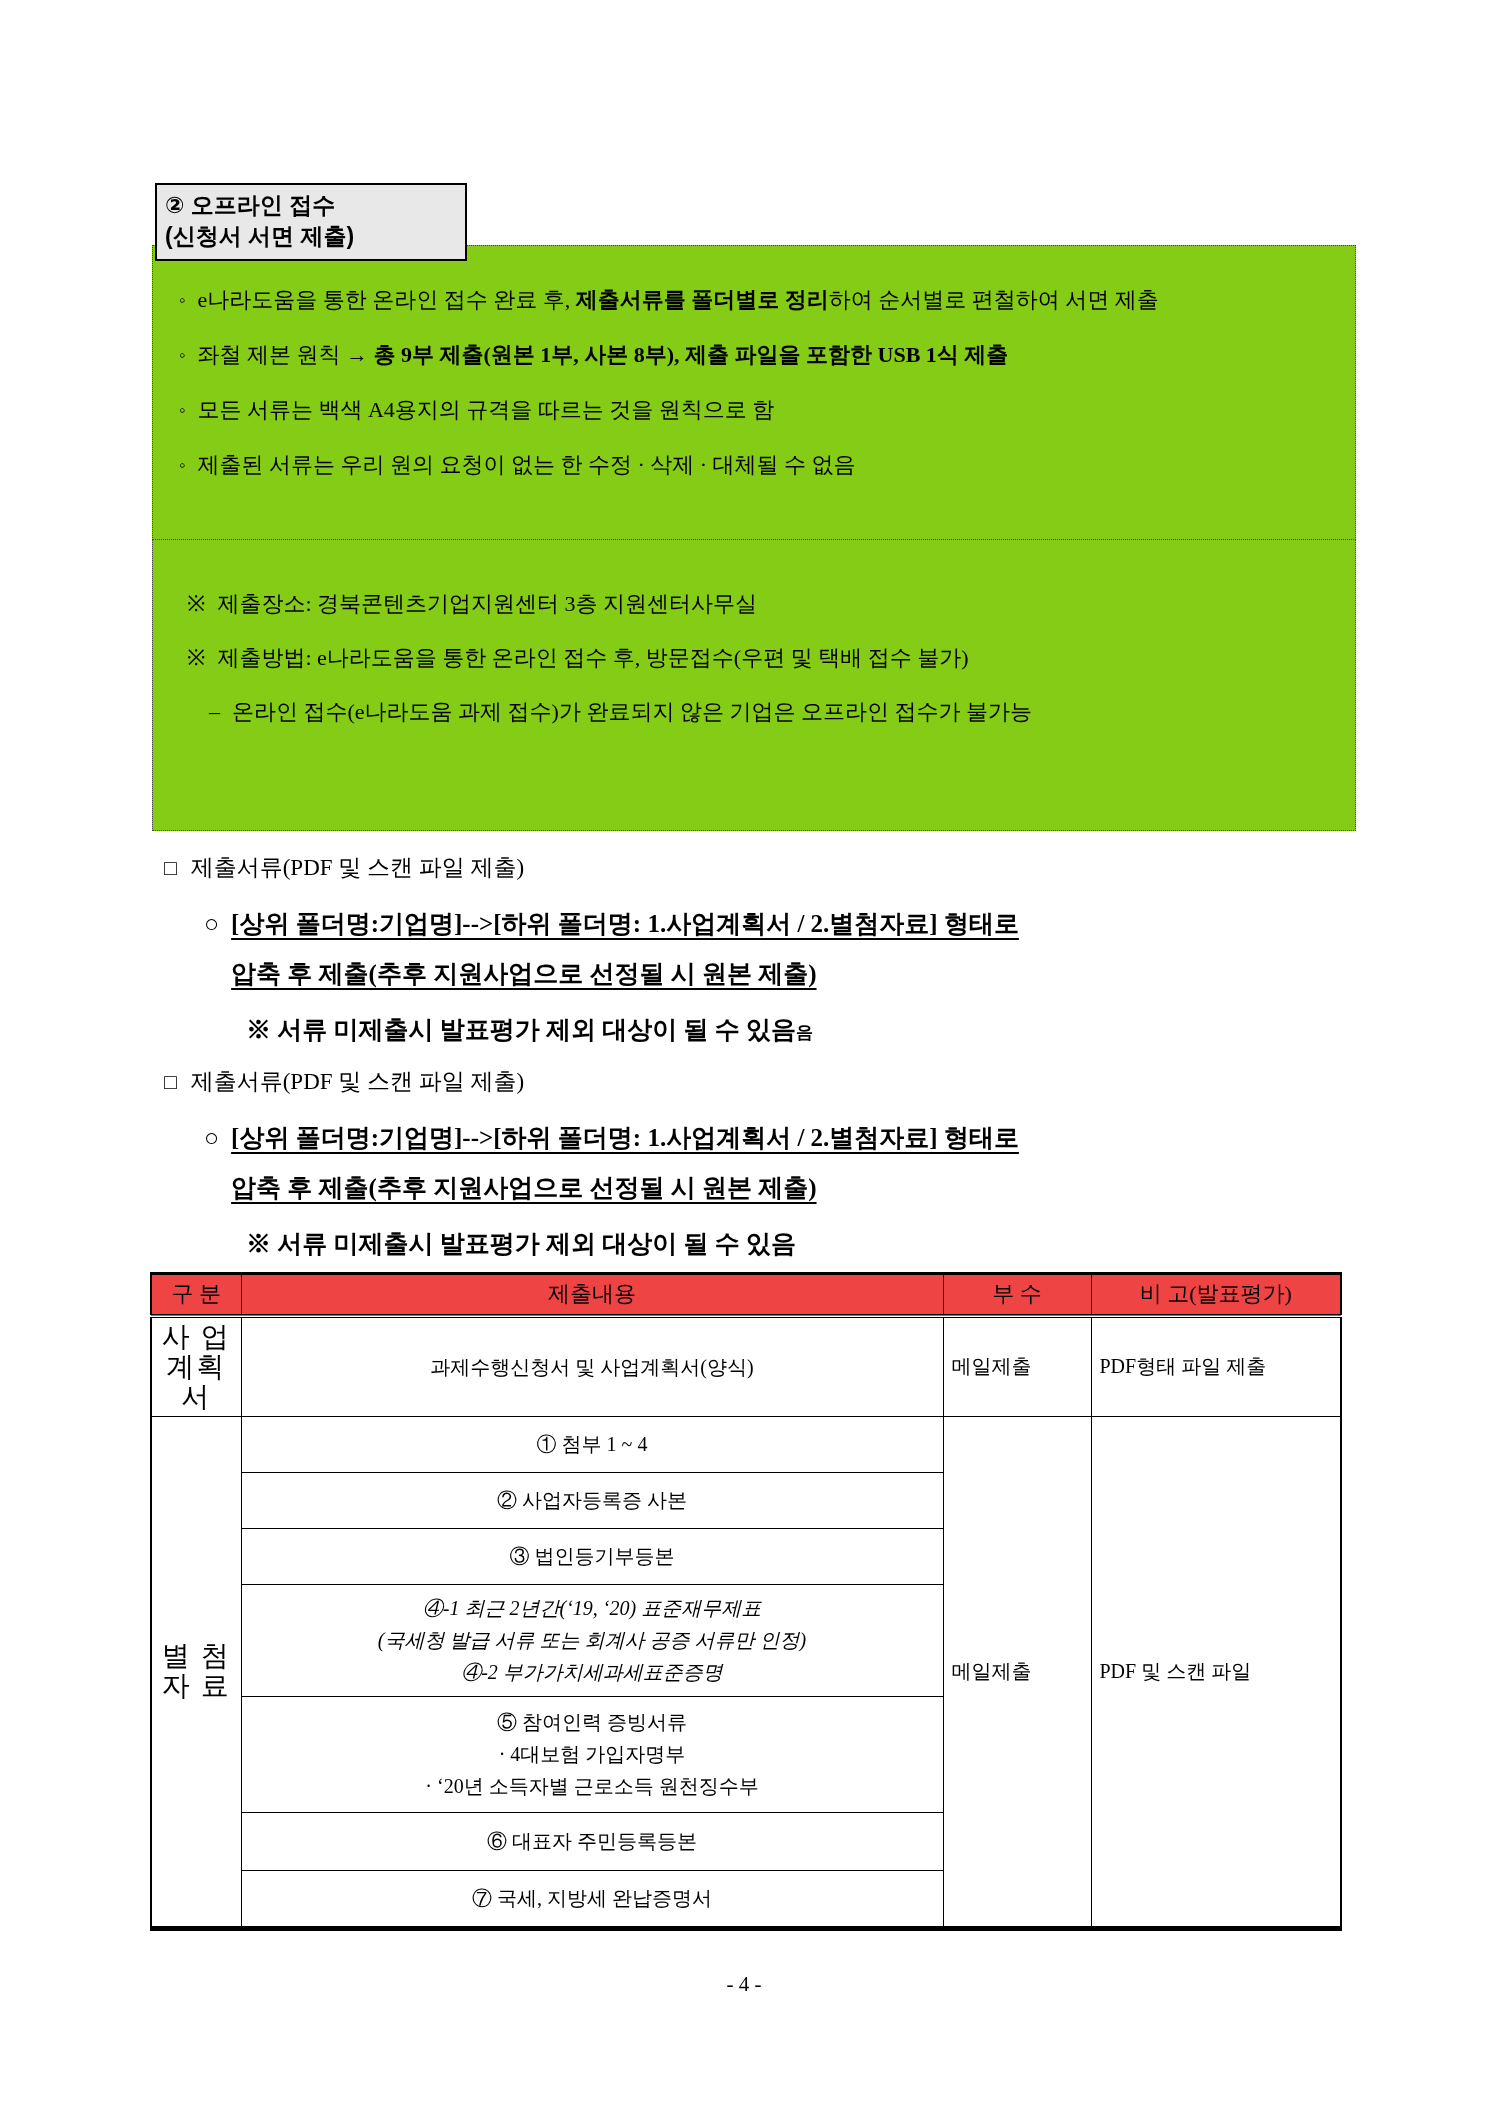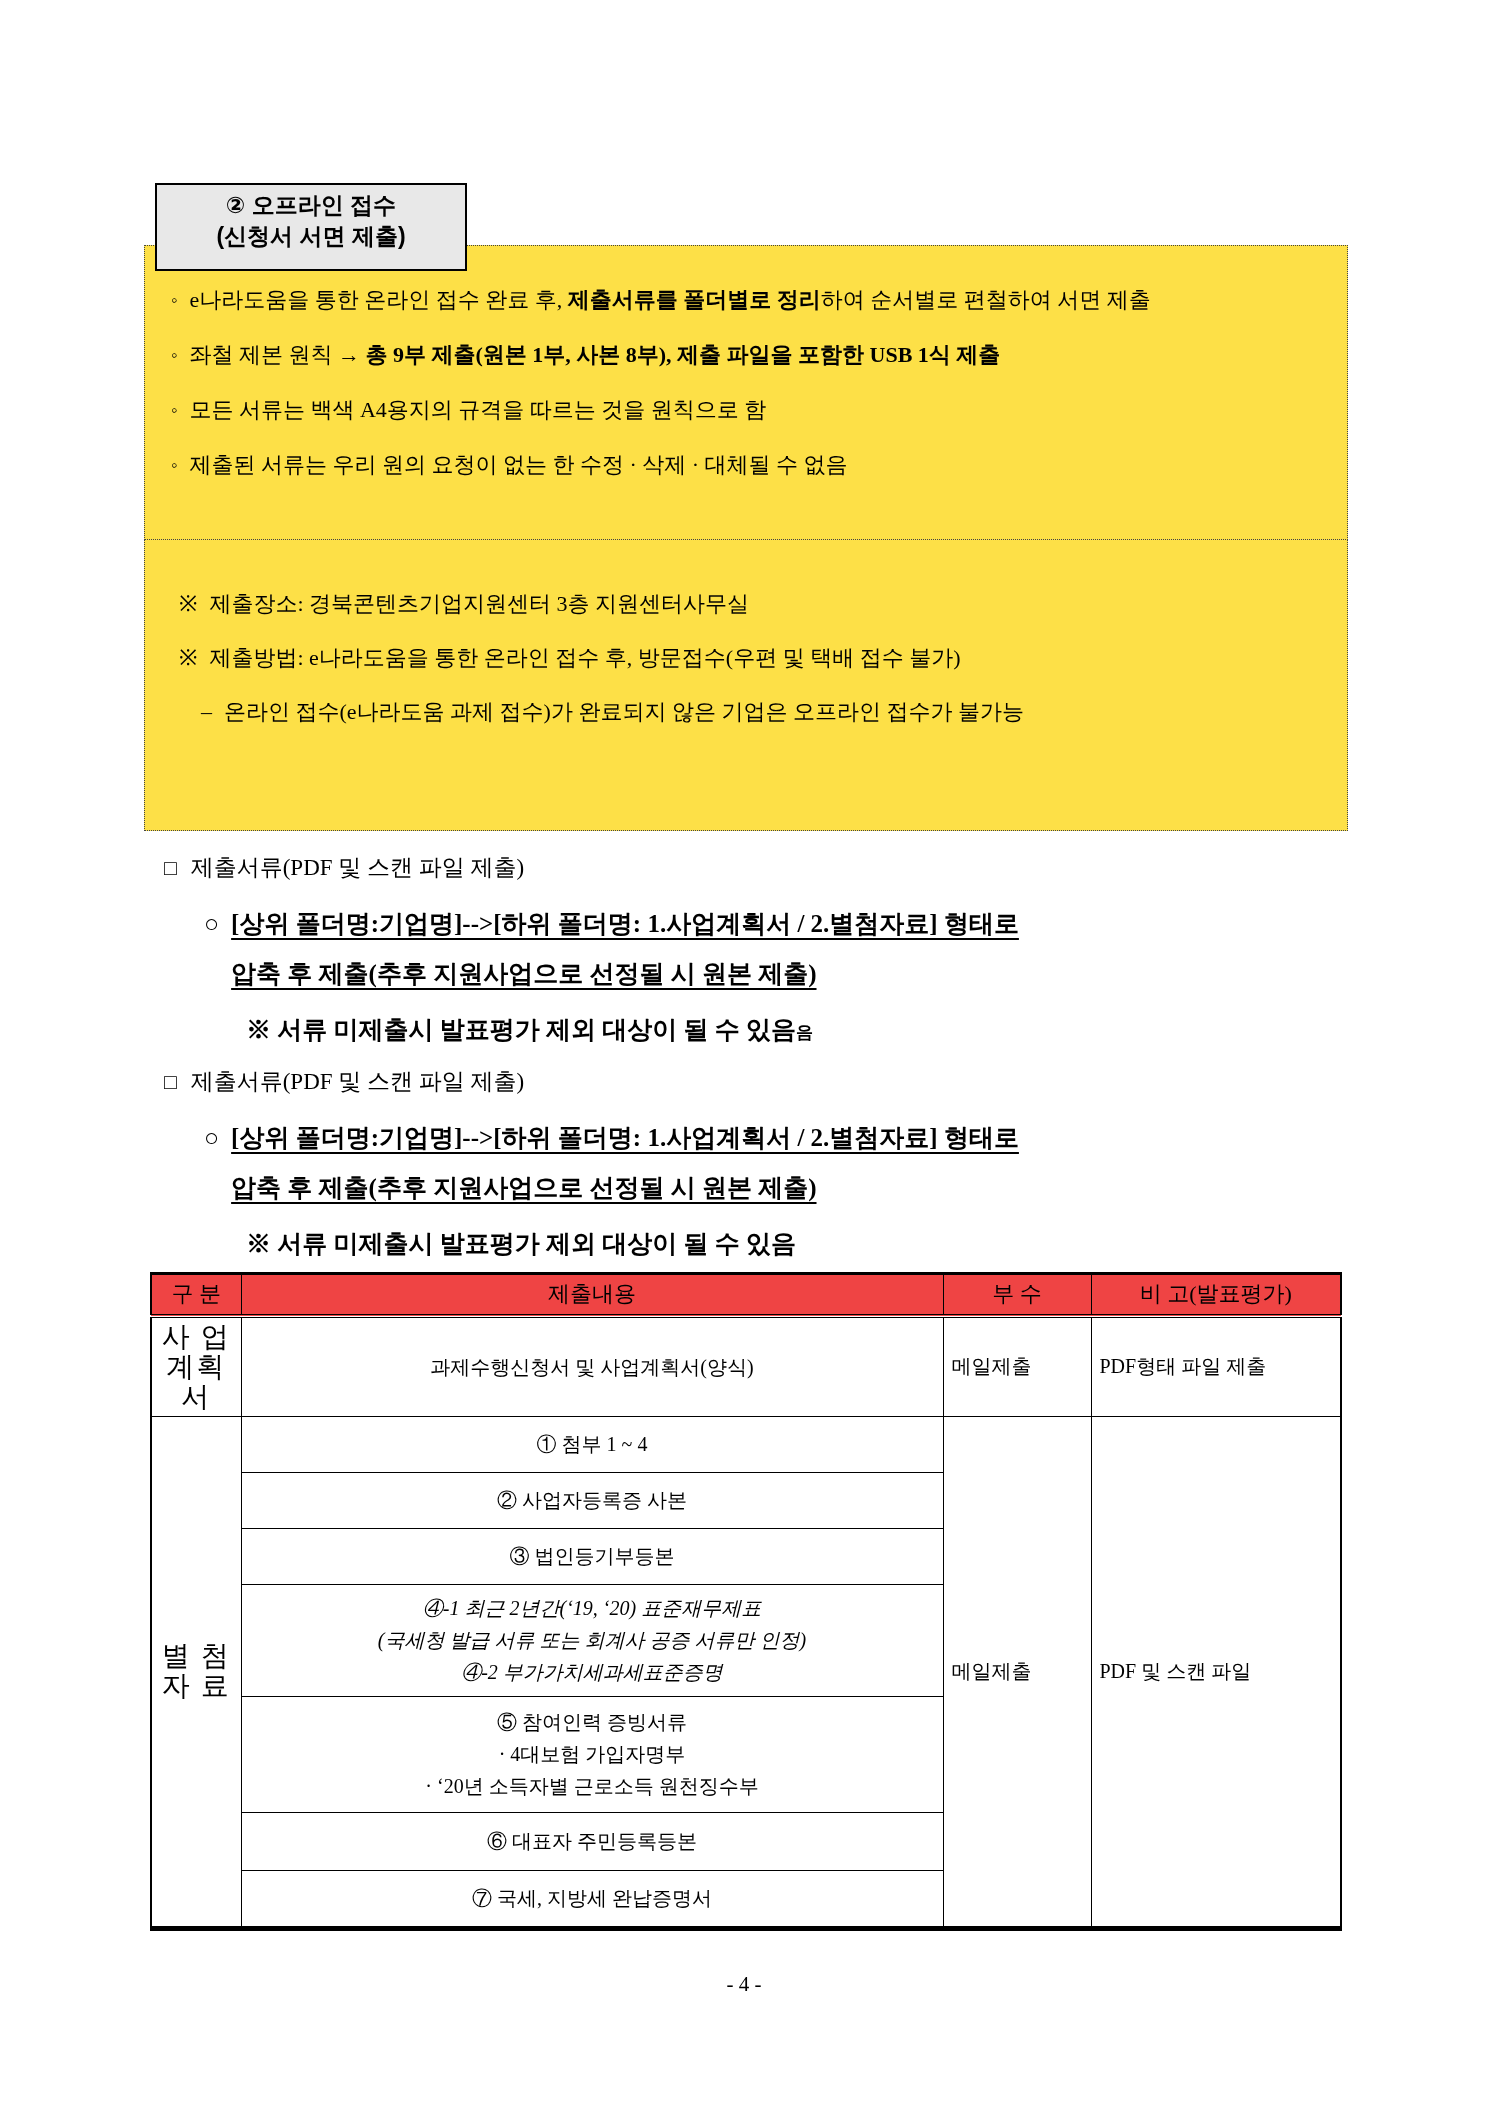--- a/index.html
+++ b/index.html
@@ -7,29 +7,29 @@
   body {
     width:1488px; height:2105px; background:#ffffff; color:#000;
     font-family:"Liberation Serif","DejaVu Serif",serif;
   }
   .page { position:relative; width:1488px; height:2105px; overflow:hidden; }
 
   
   .title-box {
     position:absolute; left:155px; top:183px; width:312px;
     background:#e8e8e8; border:2px solid #000;
-    text-align:center; padding:5px 8px 17px 8px; z-index:2;
+    text-align:left; padding:5px 8px 7px 8px; z-index:2;
     font-family:"Liberation Sans","DejaVu Sans",sans-serif;
     font-weight:bold; font-size:23px; line-height:31px;
   }
 
   
   .dotted-box {
-    position:absolute; left:144px; width:1204px;
-    border:1px dotted #444; background:#fde047;
+    position:absolute; left:152px; width:1204px;
+    border:1px dotted #444; background:#84cc16;
   }
   .notice-box { top:245px; height:295px; padding:40px 20px 0 26px; }
   .info-box   { top:539px; height:292px; padding:50px 20px 0 34px; }
 
   .line { font-size:22px; line-height:28px; white-space:nowrap; }
   .notice-box .line { margin-bottom:27px; }
   .info-box .line   { margin-bottom:26px; }
   .marker { display:inline-block; margin-right:12px; }
   .bullet-marker { font-size:18px; vertical-align:1px; }
   .info-sub { padding-left:22px; }

